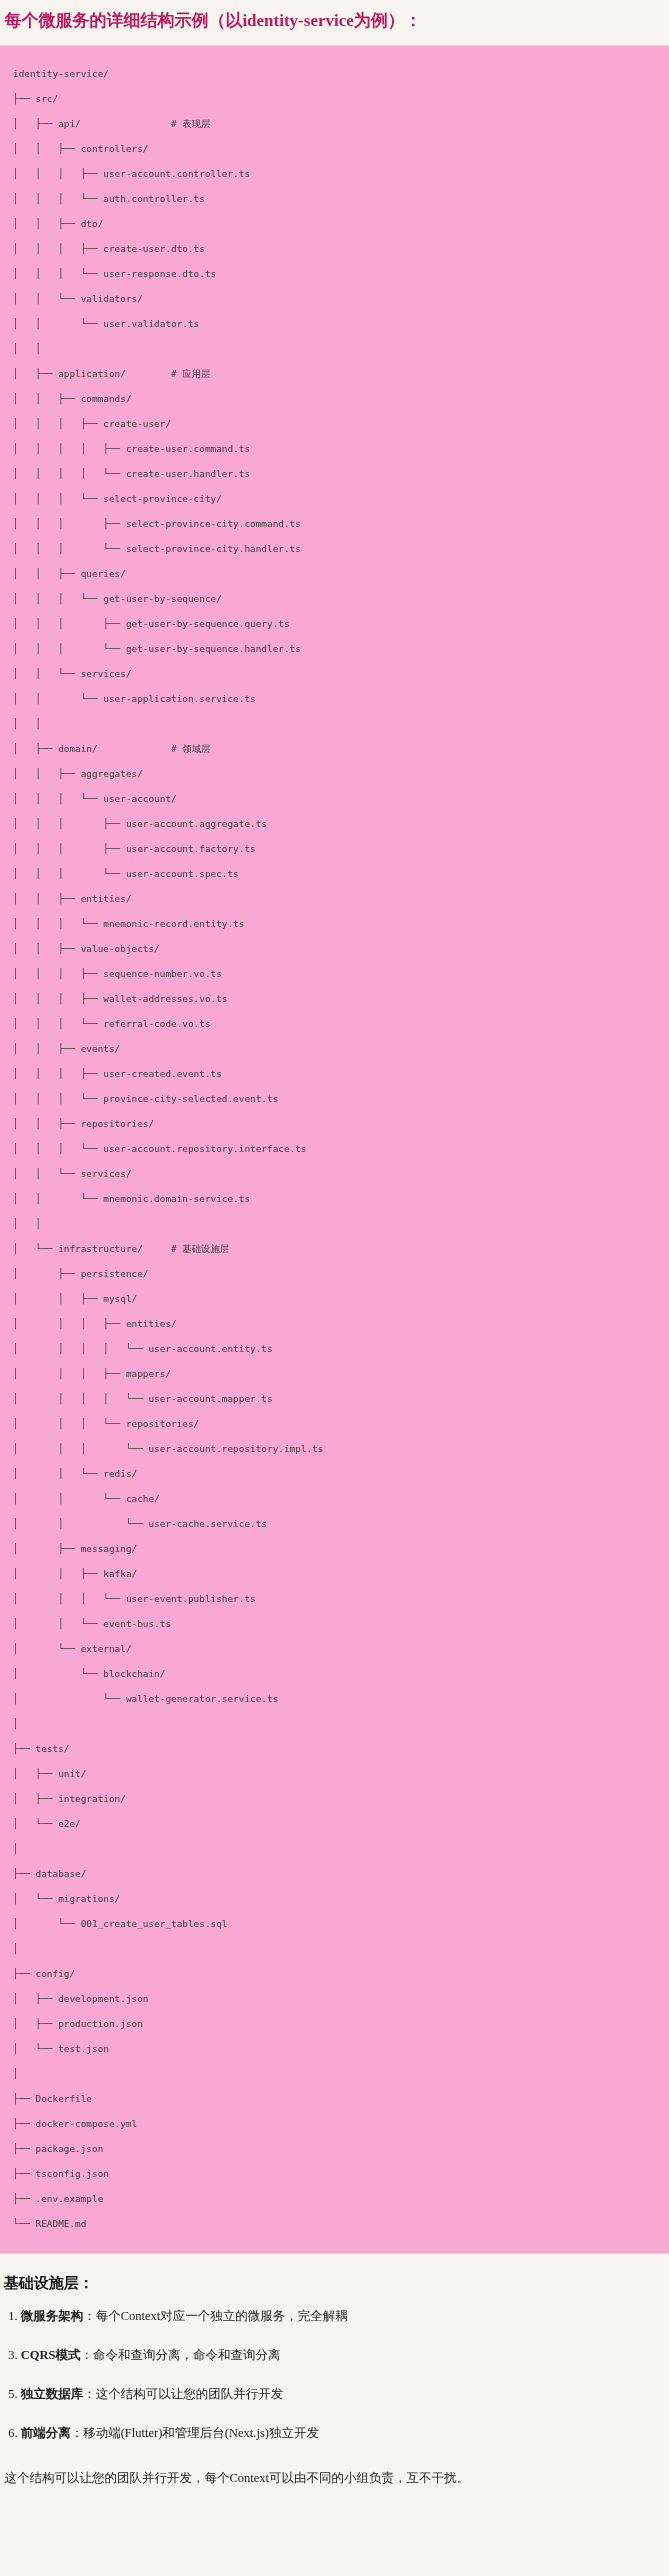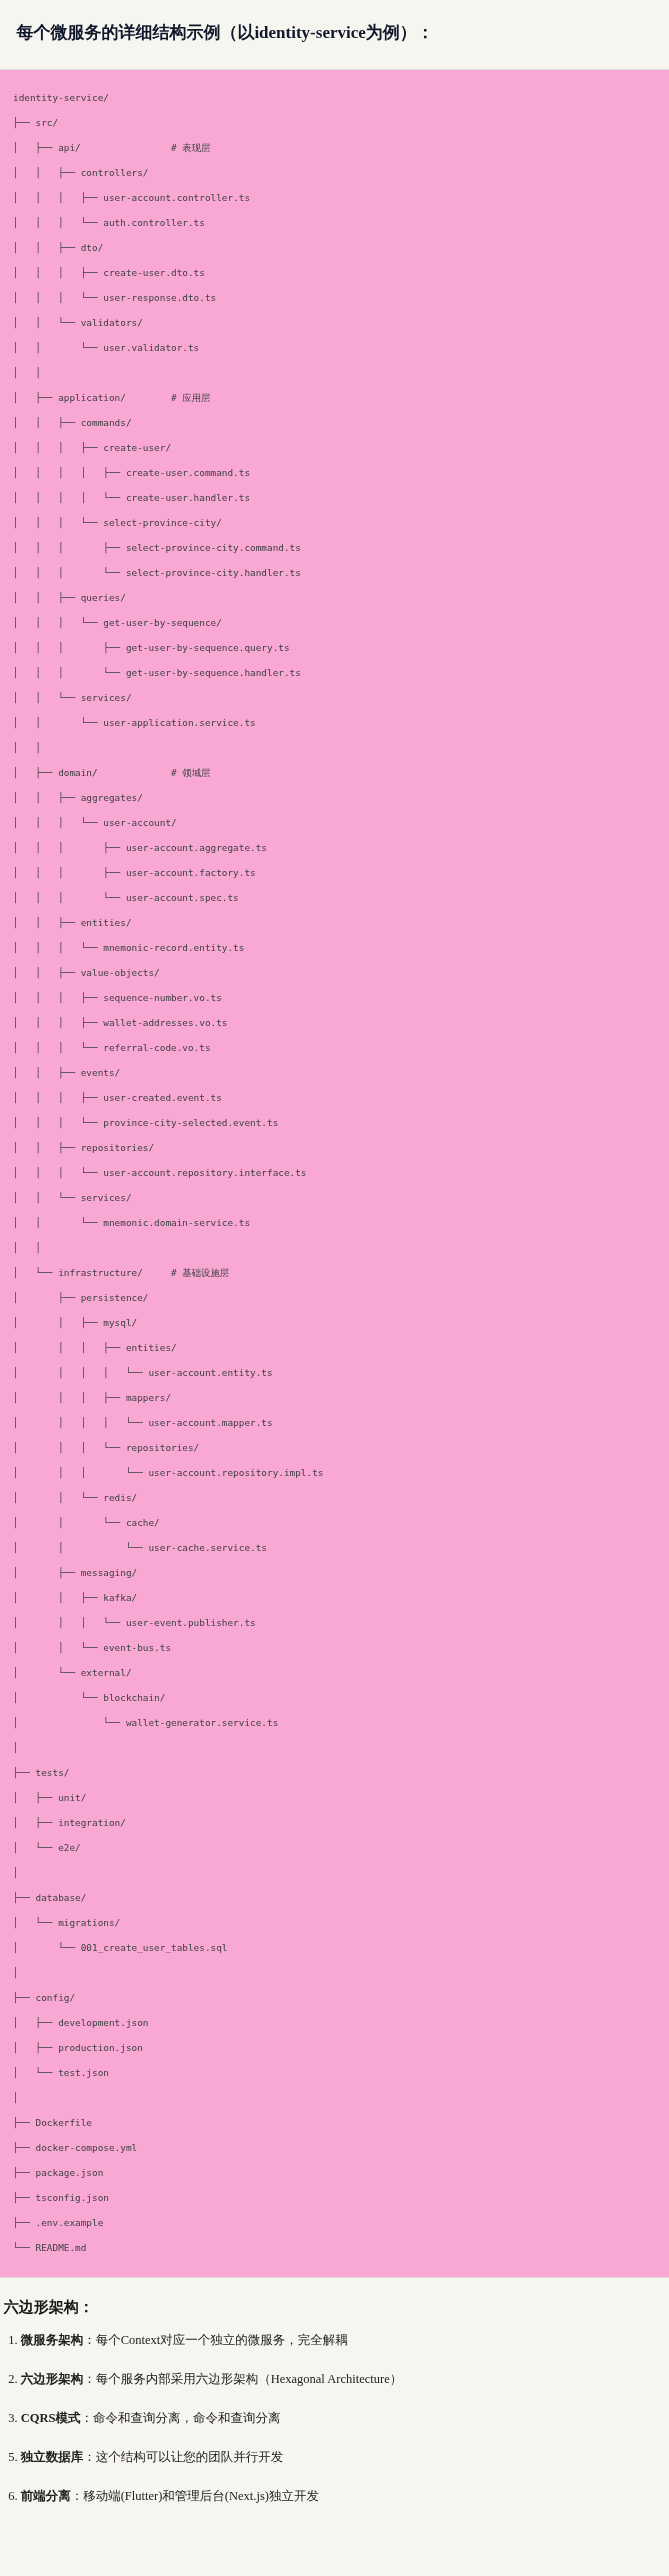--- a/index.html
+++ b/index.html
@@ -16,23 +16,23 @@
   }
   .doc {
     width: 669px;
     box-sizing: border-box;
     padding-bottom: 12.5px;
   }
   .page-title {
     font-size: 17px;
     font-weight: 700;
     line-height: 20.6px;
-    margin: 12px;
+    margin: 0;
     padding: 10.6px 6.3px 13.8px 4.4px;
-    color: #0f172a;
+    color: #be185d;
   }
   .code-block {
     background: #f9a8d4;
     border-top: 0.6px solid #e0ded7;
     border-bottom: 0.6px solid #e0ded7;
     padding: 15px 6.3px 17.5px 13px;
   }
   .file-tree {
     margin: 0;
     font-family: "DejaVu Sans Mono", "Liberation Mono", monospace;
@@ -162,26 +162,26 @@
 │
 ├── Dockerfile
 ├── docker-compose.yml
 ├── package.json
 ├── tsconfig.json
 ├── .env.example
 └── README.md</pre>
   </div>
 
   <div class="notes">
-    <h2 class="notes-heading">六边形架构：</h2>
+    <h2 class="notes-heading">基础设施层：</h2>
 
     <ol class="notes-list">
       <li class="note-item"><span>1. </span><span class="note-label">微服务架构</span><span>：每个Context对应一个独立的微服务，完全解耦</span></li>
-      <li class="note-item"><span>2. </span><span class="note-label">六边形架构</span><span>：每个服务内部采用六边形架构（Hexagonal Architecture）</span></li>
       <li class="note-item"><span>3. </span><span class="note-label">CQRS模式</span><span>：命令和查询分离，命令和查询分离</span></li>
       <li class="note-item"><span>5. </span><span class="note-label">独立数据库</span><span>：这个结构可以让您的团队并行开发</span></li>
       <li class="note-item"><span>6. </span><span class="note-label">前端分离</span><span>：移动端(Flutter)和管理后台(Next.js)独立开发</span></li>
     </ol>
 
+    <p class="closing-paragraph">这个结构可以让您的团队并行开发，每个Context可以由不同的小组负责，互不干扰。</p>
   </div>
 
 </div>
 
 
 </body></html>

